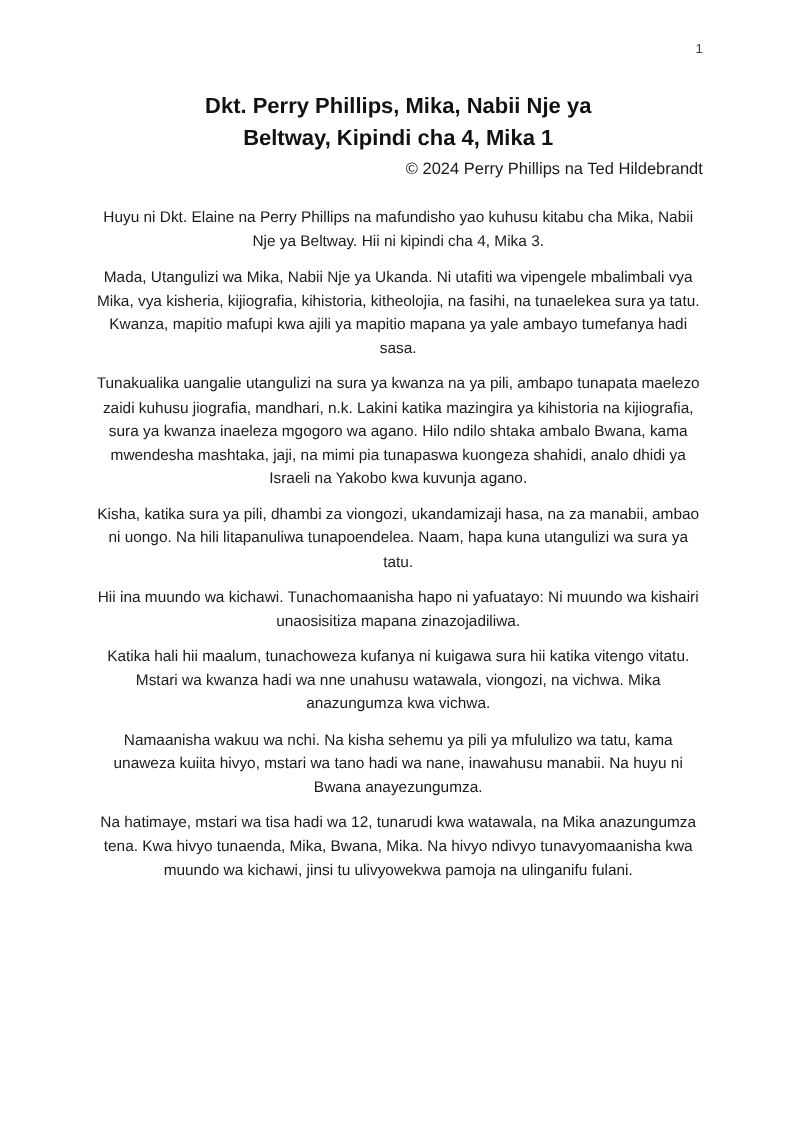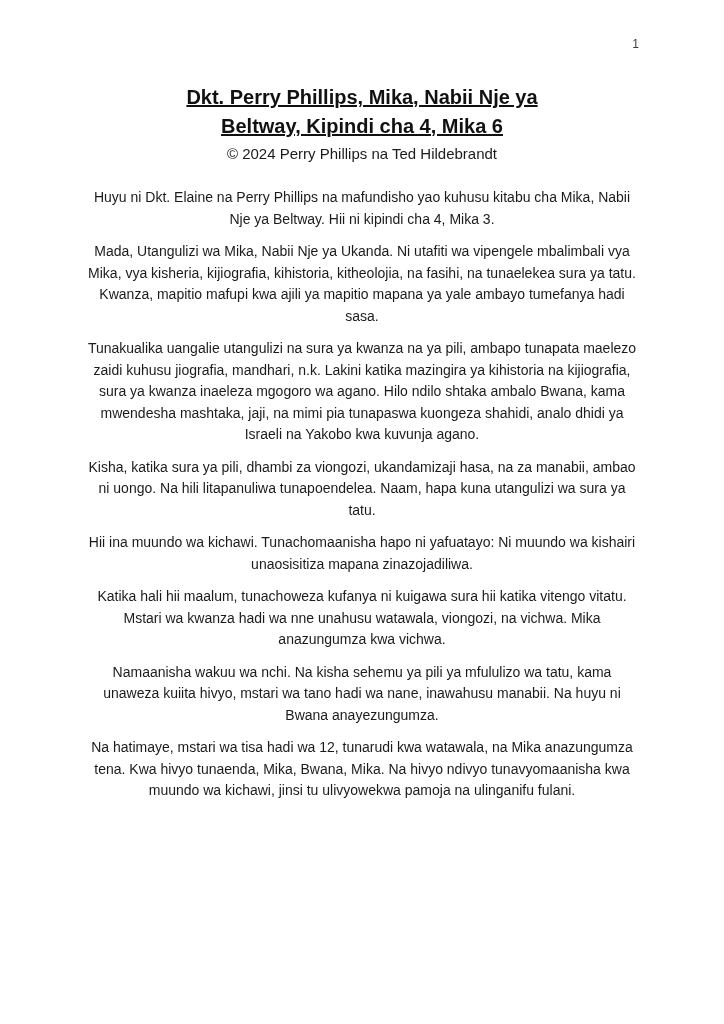--- a/index.html
+++ b/index.html
@@ -28,25 +28,24 @@
   .title {
     margin: 32px 0 0 0;
     text-align: center;
     font-size: 20px;
     font-weight: bold;
     line-height: 29px;
     color: #111111;
   }
   .title .title-line {
     display: block;
-    text-decoration: underline;
   }
   .copyright {
     margin-top: 3px;
-    text-align: center;
+    text-align: right;
     font-size: 15px;
     line-height: 20px;
     color: #1b1b1b;
   }
   .body-text {
     margin-top: 23px;
     font-size: 14px;
     line-height: 21.5px;
   }
   .body-text p {
@@ -56,21 +55,21 @@
 </style>
 </head>
 <body>
 
 <div class="page">
 
   <div class="page-number">1</div>
 
   <h1 class="title">
     <span class="title-line">Dkt. Perry Phillips, Mika, Nabii Nje ya</span>
-    <span class="title-line">Beltway, Kipindi cha 4, Mika 6</span>
+    <span class="title-line">Beltway, Kipindi cha 4, Mika 1</span>
   </h1>
 
   <div class="copyright">© 2024 Perry Phillips na Ted Hildebrandt</div>
 
   <div class="body-text">
     <p>Huyu ni Dkt. Elaine na Perry Phillips na mafundisho yao kuhusu kitabu cha Mika, Nabii Nje ya Beltway. Hii ni kipindi cha 4, Mika 3.</p>
     <p>Mada, Utangulizi wa Mika, Nabii Nje ya Ukanda. Ni utafiti wa vipengele mbalimbali vya Mika, vya kisheria, kijiografia, kihistoria, kitheolojia, na fasihi, na tunaelekea sura ya tatu. Kwanza, mapitio mafupi kwa ajili ya mapitio mapana ya yale ambayo tumefanya hadi sasa.</p>
     <p>Tunakualika uangalie utangulizi na sura ya kwanza na ya pili, ambapo tunapata maelezo zaidi kuhusu jiografia, mandhari, n.k. Lakini katika mazingira ya kihistoria na kijiografia, sura ya kwanza inaeleza mgogoro wa agano. Hilo ndilo shtaka ambalo Bwana, kama mwendesha mashtaka, jaji, na mimi pia tunapaswa kuongeza shahidi, analo dhidi ya Israeli na Yakobo kwa kuvunja agano.</p>
     <p>Kisha, katika sura ya pili, dhambi za viongozi, ukandamizaji hasa, na za manabii, ambao ni uongo. Na hili litapanuliwa tunapoendelea. Naam, hapa kuna utangulizi wa sura ya tatu.</p>
     <p>Hii ina muundo wa kichawi. Tunachomaanisha hapo ni yafuatayo: Ni muundo wa kishairi unaosisitiza mapana zinazojadiliwa.</p>

